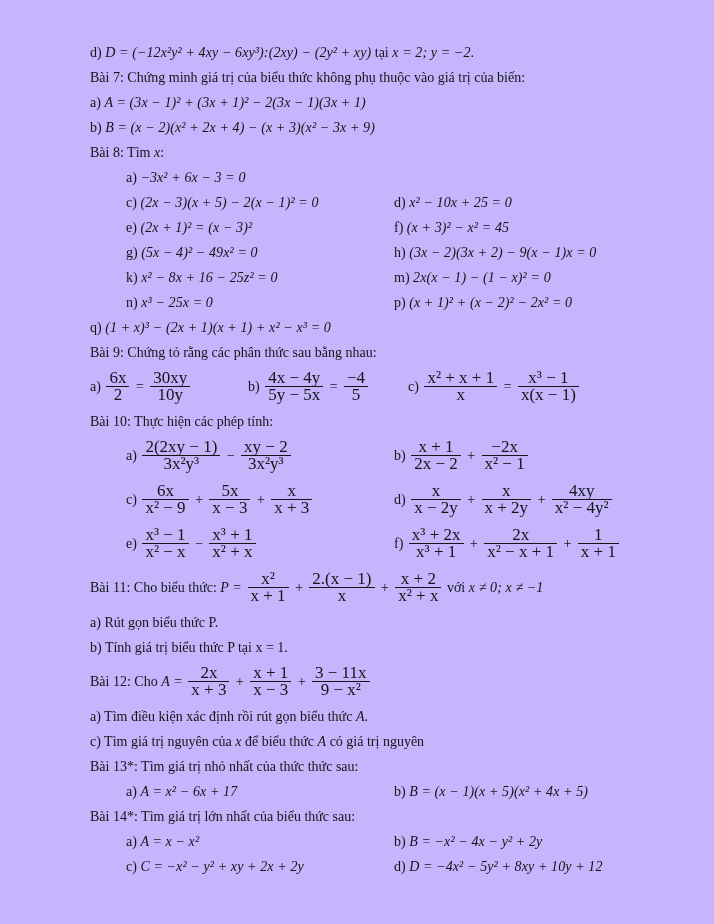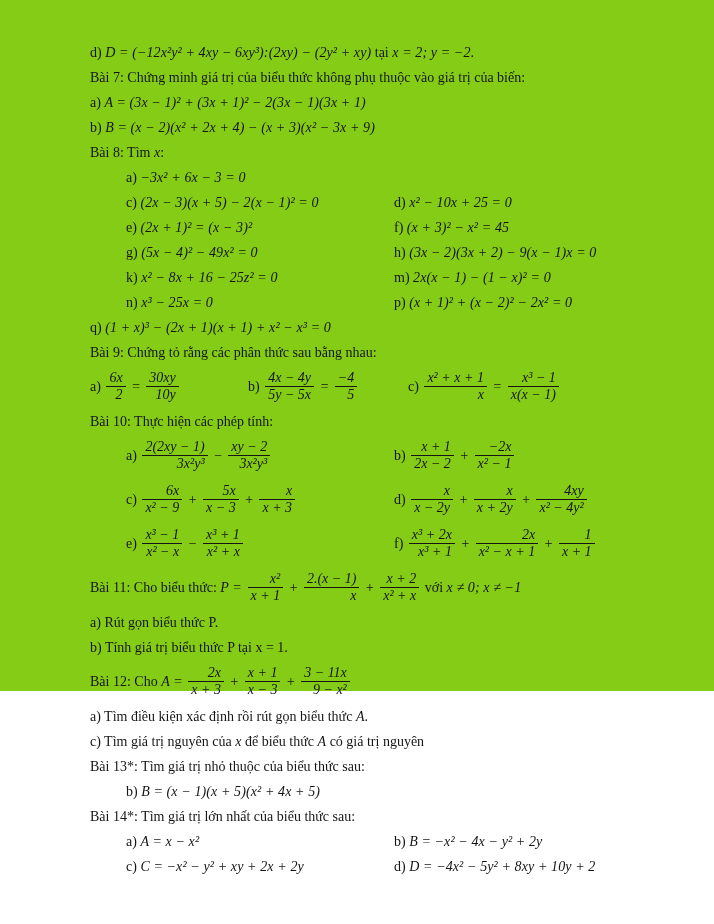--- a/index.html
+++ b/index.html
@@ -2,32 +2,32 @@
 <html><head>
 <meta charset="utf-8">
 <style>
   * { margin:0; padding:0; box-sizing:border-box; }
   html,body { background:#ffffff; }
   body {
     width:714px; height:924px; overflow:hidden;
     font-family:"Liberation Serif", serif;
     color:#151515;
   }
-  .page { width:714px; height:691px; background:#84cc16; padding:40px 48px 0 90px; }
+  .page { width:714px; height:924px; background:#c4b5fd; padding:40px 48px 0 90px; }
   .row { font-size:14px; line-height:25px; white-space:nowrap; }
   .row.tall { line-height:44px; }
   .row.cols-2 { display:grid; grid-template-columns:268px 1fr;margin-left:36px; }
   .row.cols-3 { display:grid; grid-template-columns:158px 160px 1fr; }
   .col { min-width:0; }
   .seg.bold { font-weight:400; }
   .seg.math { font-style:italic; letter-spacing:0.1px; }
   .frac {
     display:inline-block; vertical-align:middle;
-    text-align:right; font-style:italic;
-    font-size:14px; line-height:16px; margin:0 2px 2px 2px;
+    text-align:center; 
+    font-size:17px; line-height:16px; margin:0 2px 2px 2px;
   }
   .frac > span { display:block; padding:0 3px; }
   .frac .den { border-top:1px solid #151515; }
 </style>
 </head>
 <body>
 
 <div class="page">
   <div id="doc-content">
       <div class="row cols-1">
@@ -106,30 +106,31 @@
       <div class="row cols-1 tall">
         <div class="col"><span class="seg bold">Bài 12:</span><span class="seg txt"> Cho  </span><span class="seg math">A = </span><span class="frac"><span class="num">2x</span><span class="den">x + 3</span></span><span class="seg math"> + </span><span class="frac"><span class="num">x + 1</span><span class="den">x − 3</span></span><span class="seg math"> + </span><span class="frac"><span class="num">3 − 11x</span><span class="den">9 − x²</span></span></div>
       </div>
       <div class="row cols-1">
         <div class="col"><span class="seg txt">a) Tìm điều kiện xác định rồi rút gọn biểu thức </span><span class="seg math">A</span><span class="seg txt">.</span></div>
       </div>
       <div class="row cols-1">
         <div class="col"><span class="seg txt">c) Tìm giá trị nguyên của </span><span class="seg math">x</span><span class="seg txt"> để biểu thức </span><span class="seg math">A</span><span class="seg txt"> có giá trị nguyên</span></div>
       </div>
       <div class="row cols-1">
-        <div class="col"><span class="seg bold">Bài 13*:</span><span class="seg txt"> Tìm giá trị nhỏ thuộc của biểu thức sau:</span></div>
+        <div class="col"><span class="seg bold">Bài 13*:</span><span class="seg txt"> Tìm giá trị nhỏ nhất của thức thức sau:</span></div>
       </div>
       <div class="row cols-2">
+        <div class="col"><span class="seg txt">a) </span><span class="seg math">A = x² − 6x + 17</span></div>
         <div class="col"><span class="seg txt">b) </span><span class="seg math">B = (x − 1)(x + 5)(x² + 4x + 5)</span></div>
       </div>
       <div class="row cols-1">
         <div class="col"><span class="seg bold">Bài 14*:</span><span class="seg txt"> Tìm giá trị lớn nhất của biểu thức sau:</span></div>
       </div>
       <div class="row cols-2">
         <div class="col"><span class="seg txt">a) </span><span class="seg math">A = x − x²</span></div>
         <div class="col"><span class="seg txt">b) </span><span class="seg math">B = −x² − 4x − y² + 2y</span></div>
       </div>
       <div class="row cols-2">
         <div class="col"><span class="seg txt">c) </span><span class="seg math">C = −x² − y² + xy + 2x + 2y</span></div>
-        <div class="col"><span class="seg txt">d) </span><span class="seg math">D = −4x² − 5y² + 8xy + 10y + 2</span></div>
+        <div class="col"><span class="seg txt">d) </span><span class="seg math">D = −4x² − 5y² + 8xy + 10y + 12</span></div>
       </div>
     </div>
 </div>
 
 </body></html>

